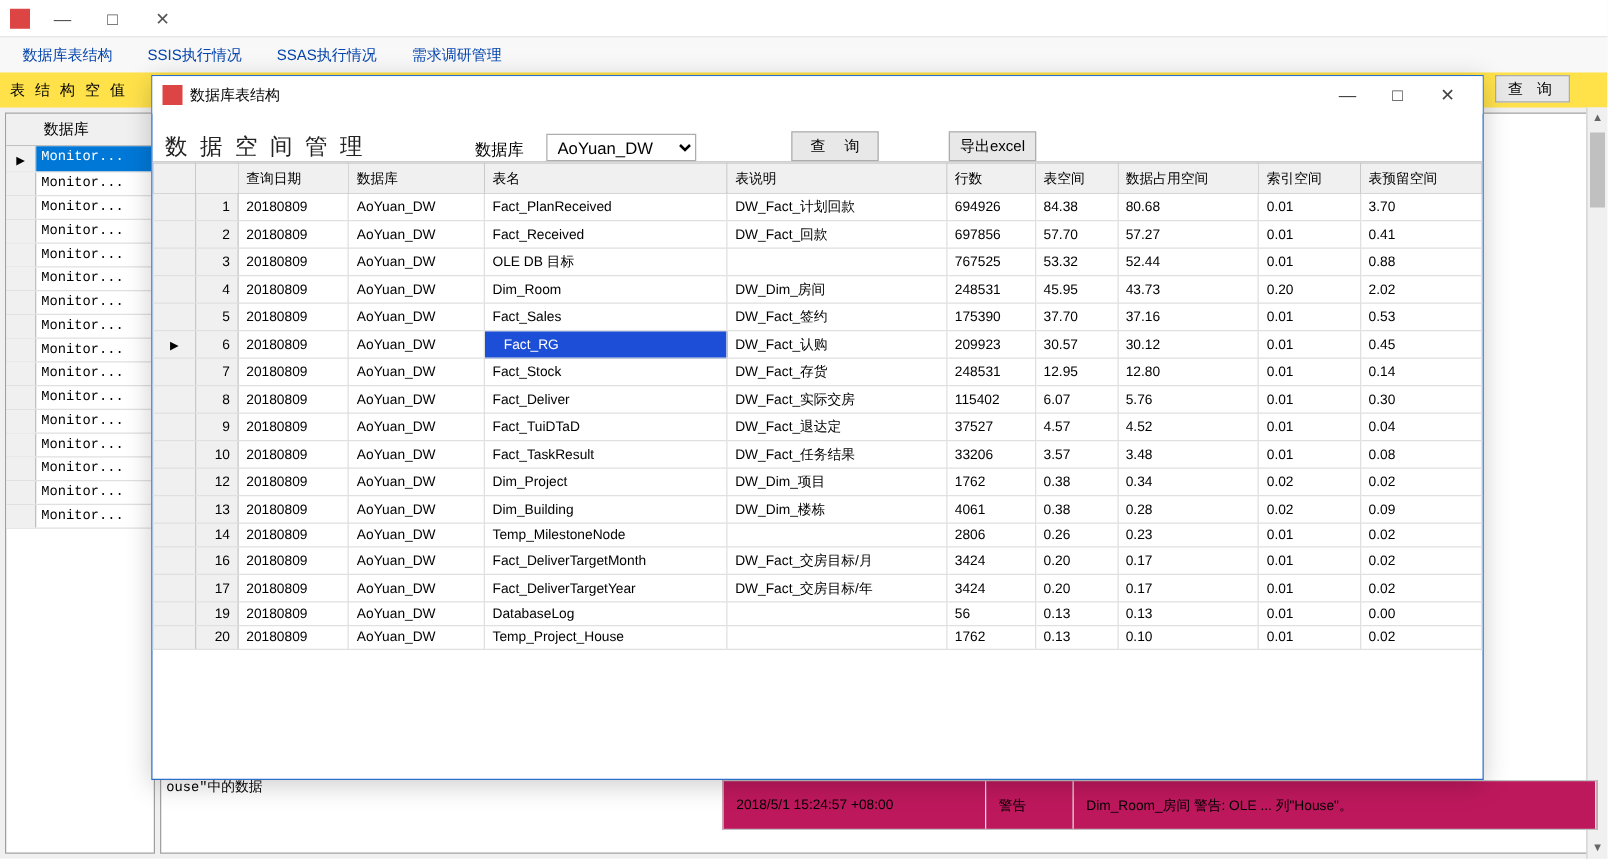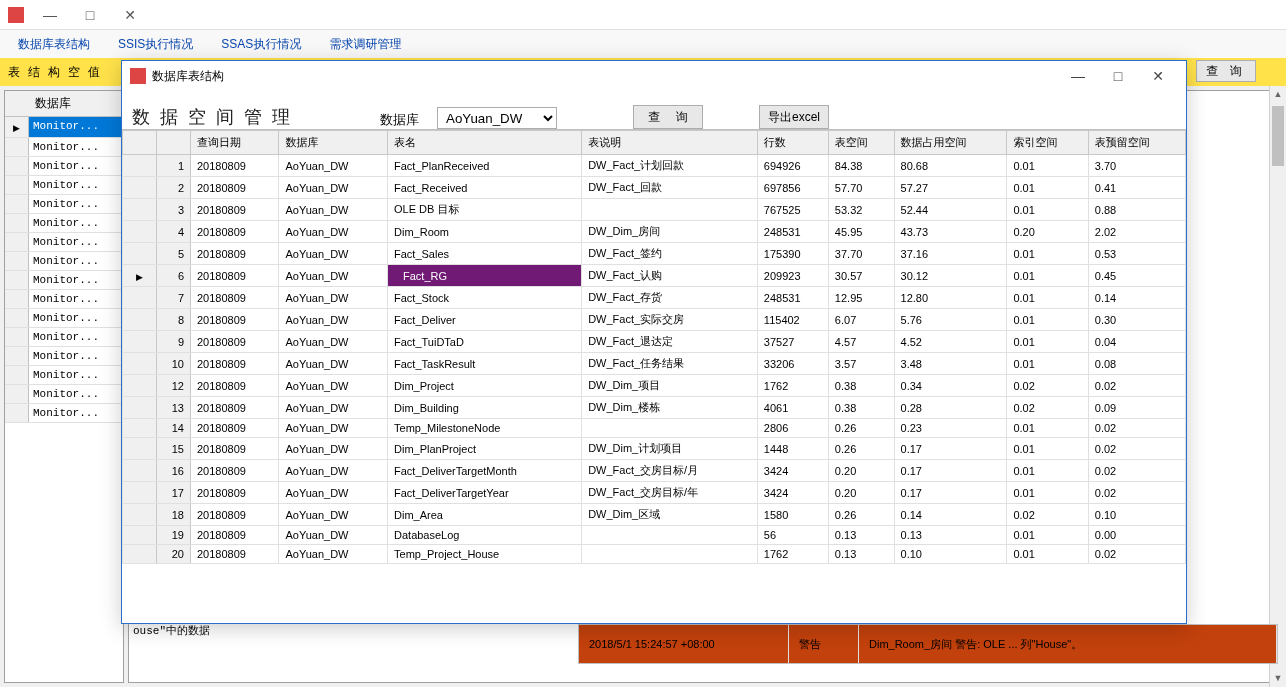--- a/index.html
+++ b/index.html
@@ -44,25 +44,25 @@
 .child-toolbar .btn { width: 70px; height: 24px; background: #e8e8e8; border: 1px solid #adadad; text-align: center; line-height: 22px; cursor: pointer; letter-spacing: 6px; padding-left: 6px; }
 .child-toolbar .btn.narrow { letter-spacing: 0; padding-left: 0; }
 
 .grid-wrap { flex: 1; overflow: auto; border-top: 1px solid #c0c0c0; position: relative; }
 table.datagrid { border-collapse: collapse; width: 100%; font-size: 11px; font-family: "Courier New", "SimSun", monospace; }
 table.datagrid th { background: #f0f0f0; border: 1px solid #c8c8c8; padding: 4px 6px; font-weight: normal; text-align: left; position: sticky; top: 0; }
 table.datagrid th.rownum { width: 34px; }
 table.datagrid td { border: 1px solid #e0e0e0; padding: 3px 6px; white-space: nowrap; }
 table.datagrid td.rownum { background: #f0f0f0; text-align: right; border-right: 1px solid #c8c8c8; width: 34px; }
 table.datagrid td.rowptr { background: #f0f0f0; width: 16px; text-align: center; border-right: 1px solid #c8c8c8; }
-table.datagrid tr.sel td.data3 { background: #701a75; color: #fff; padding-left: 15px; }
+table.datagrid tr.sel td.data3 { background: #1d4ed8; color: #fff; padding-left: 15px; }
 table.datagrid tr.sel td.rowptr::before { content: "▶"; font-size: 9px; }
 
 
-.status-row { position: absolute; left: 578px; top: 624px; width: 700px; height: 40px; background: #c2410c; border: 1px solid #c0c0c0; display: flex; align-items: center; font-family: "Courier New", monospace; font-size: 11px; }
+.status-row { position: absolute; left: 578px; top: 624px; width: 700px; height: 40px; background: #be185d; border: 1px solid #c0c0c0; display: flex; align-items: center; font-family: "Courier New", monospace; font-size: 11px; }
 .status-row .c { border-right: 1px solid #e0e0e0; padding: 4px 10px; height: 100%; display: flex; align-items: center; }
 
 .watermark { position: absolute; right: 26px; bottom: 18px; font-size: 22px; color: rgba(120,120,120,.35); font-style: italic; pointer-events: none; letter-spacing: 1px; }
 .watermark .zh { font-size: 13px; display: block; text-align: right; margin-bottom: -4px; letter-spacing: 0; }
 
 .vscroll { position: absolute; right: 0; top: 86px; bottom: 0; width: 17px; background: #f0f0f0; border-left: 1px solid #d0d0d0; }
 .vscroll .thumb { position: absolute; left: 2px; right: 2px; top: 20px; height: 60px; background: #c0c0c0; }
 .vscroll .arrow { position: absolute; left: 0; right: 0; height: 17px; text-align: center; font-size: 9px; line-height: 17px; color: #666; }
 .vscroll .arrow.up { top: 0; } .vscroll .arrow.dn { bottom: 0; }
 </style>
@@ -405,33 +405,20 @@
               <td class="data3">Temp_MilestoneNode</td>
               <td class="data4"></td>
               <td class="data5">2806</td>
               <td class="data6">0.26</td>
               <td class="data7">0.23</td>
               <td class="data8">0.01</td>
               <td class="data9">0.02</td>
             </tr>
             <tr>
               <td class="rowptr"></td>
-              <td class="rownum">15</td>
-              <td class="data1">20180809</td>
-              <td class="data2">AoYuan_DW</td>
-              <td class="data3">Dim_PlanProject</td>
-              <td class="data4">DW_Dim_计划项目</td>
-              <td class="data5">1448</td>
-              <td class="data6">0.26</td>
-              <td class="data7">0.17</td>
-              <td class="data8">0.01</td>
-              <td class="data9">0.02</td>
-            </tr>
-            <tr>
-              <td class="rowptr"></td>
               <td class="rownum">16</td>
               <td class="data1">20180809</td>
               <td class="data2">AoYuan_DW</td>
               <td class="data3">Fact_DeliverTargetMonth</td>
               <td class="data4">DW_Fact_交房目标/月</td>
               <td class="data5">3424</td>
               <td class="data6">0.20</td>
               <td class="data7">0.17</td>
               <td class="data8">0.01</td>
               <td class="data9">0.02</td>
@@ -444,33 +431,20 @@
               <td class="data3">Fact_DeliverTargetYear</td>
               <td class="data4">DW_Fact_交房目标/年</td>
               <td class="data5">3424</td>
               <td class="data6">0.20</td>
               <td class="data7">0.17</td>
               <td class="data8">0.01</td>
               <td class="data9">0.02</td>
             </tr>
             <tr>
               <td class="rowptr"></td>
-              <td class="rownum">18</td>
-              <td class="data1">20180809</td>
-              <td class="data2">AoYuan_DW</td>
-              <td class="data3">Dim_Area</td>
-              <td class="data4">DW_Dim_区域</td>
-              <td class="data5">1580</td>
-              <td class="data6">0.26</td>
-              <td class="data7">0.14</td>
-              <td class="data8">0.02</td>
-              <td class="data9">0.10</td>
-            </tr>
-            <tr>
-              <td class="rowptr"></td>
               <td class="rownum">19</td>
               <td class="data1">20180809</td>
               <td class="data2">AoYuan_DW</td>
               <td class="data3">DatabaseLog</td>
               <td class="data4"></td>
               <td class="data5">56</td>
               <td class="data6">0.13</td>
               <td class="data7">0.13</td>
               <td class="data8">0.01</td>
               <td class="data9">0.00</td>

